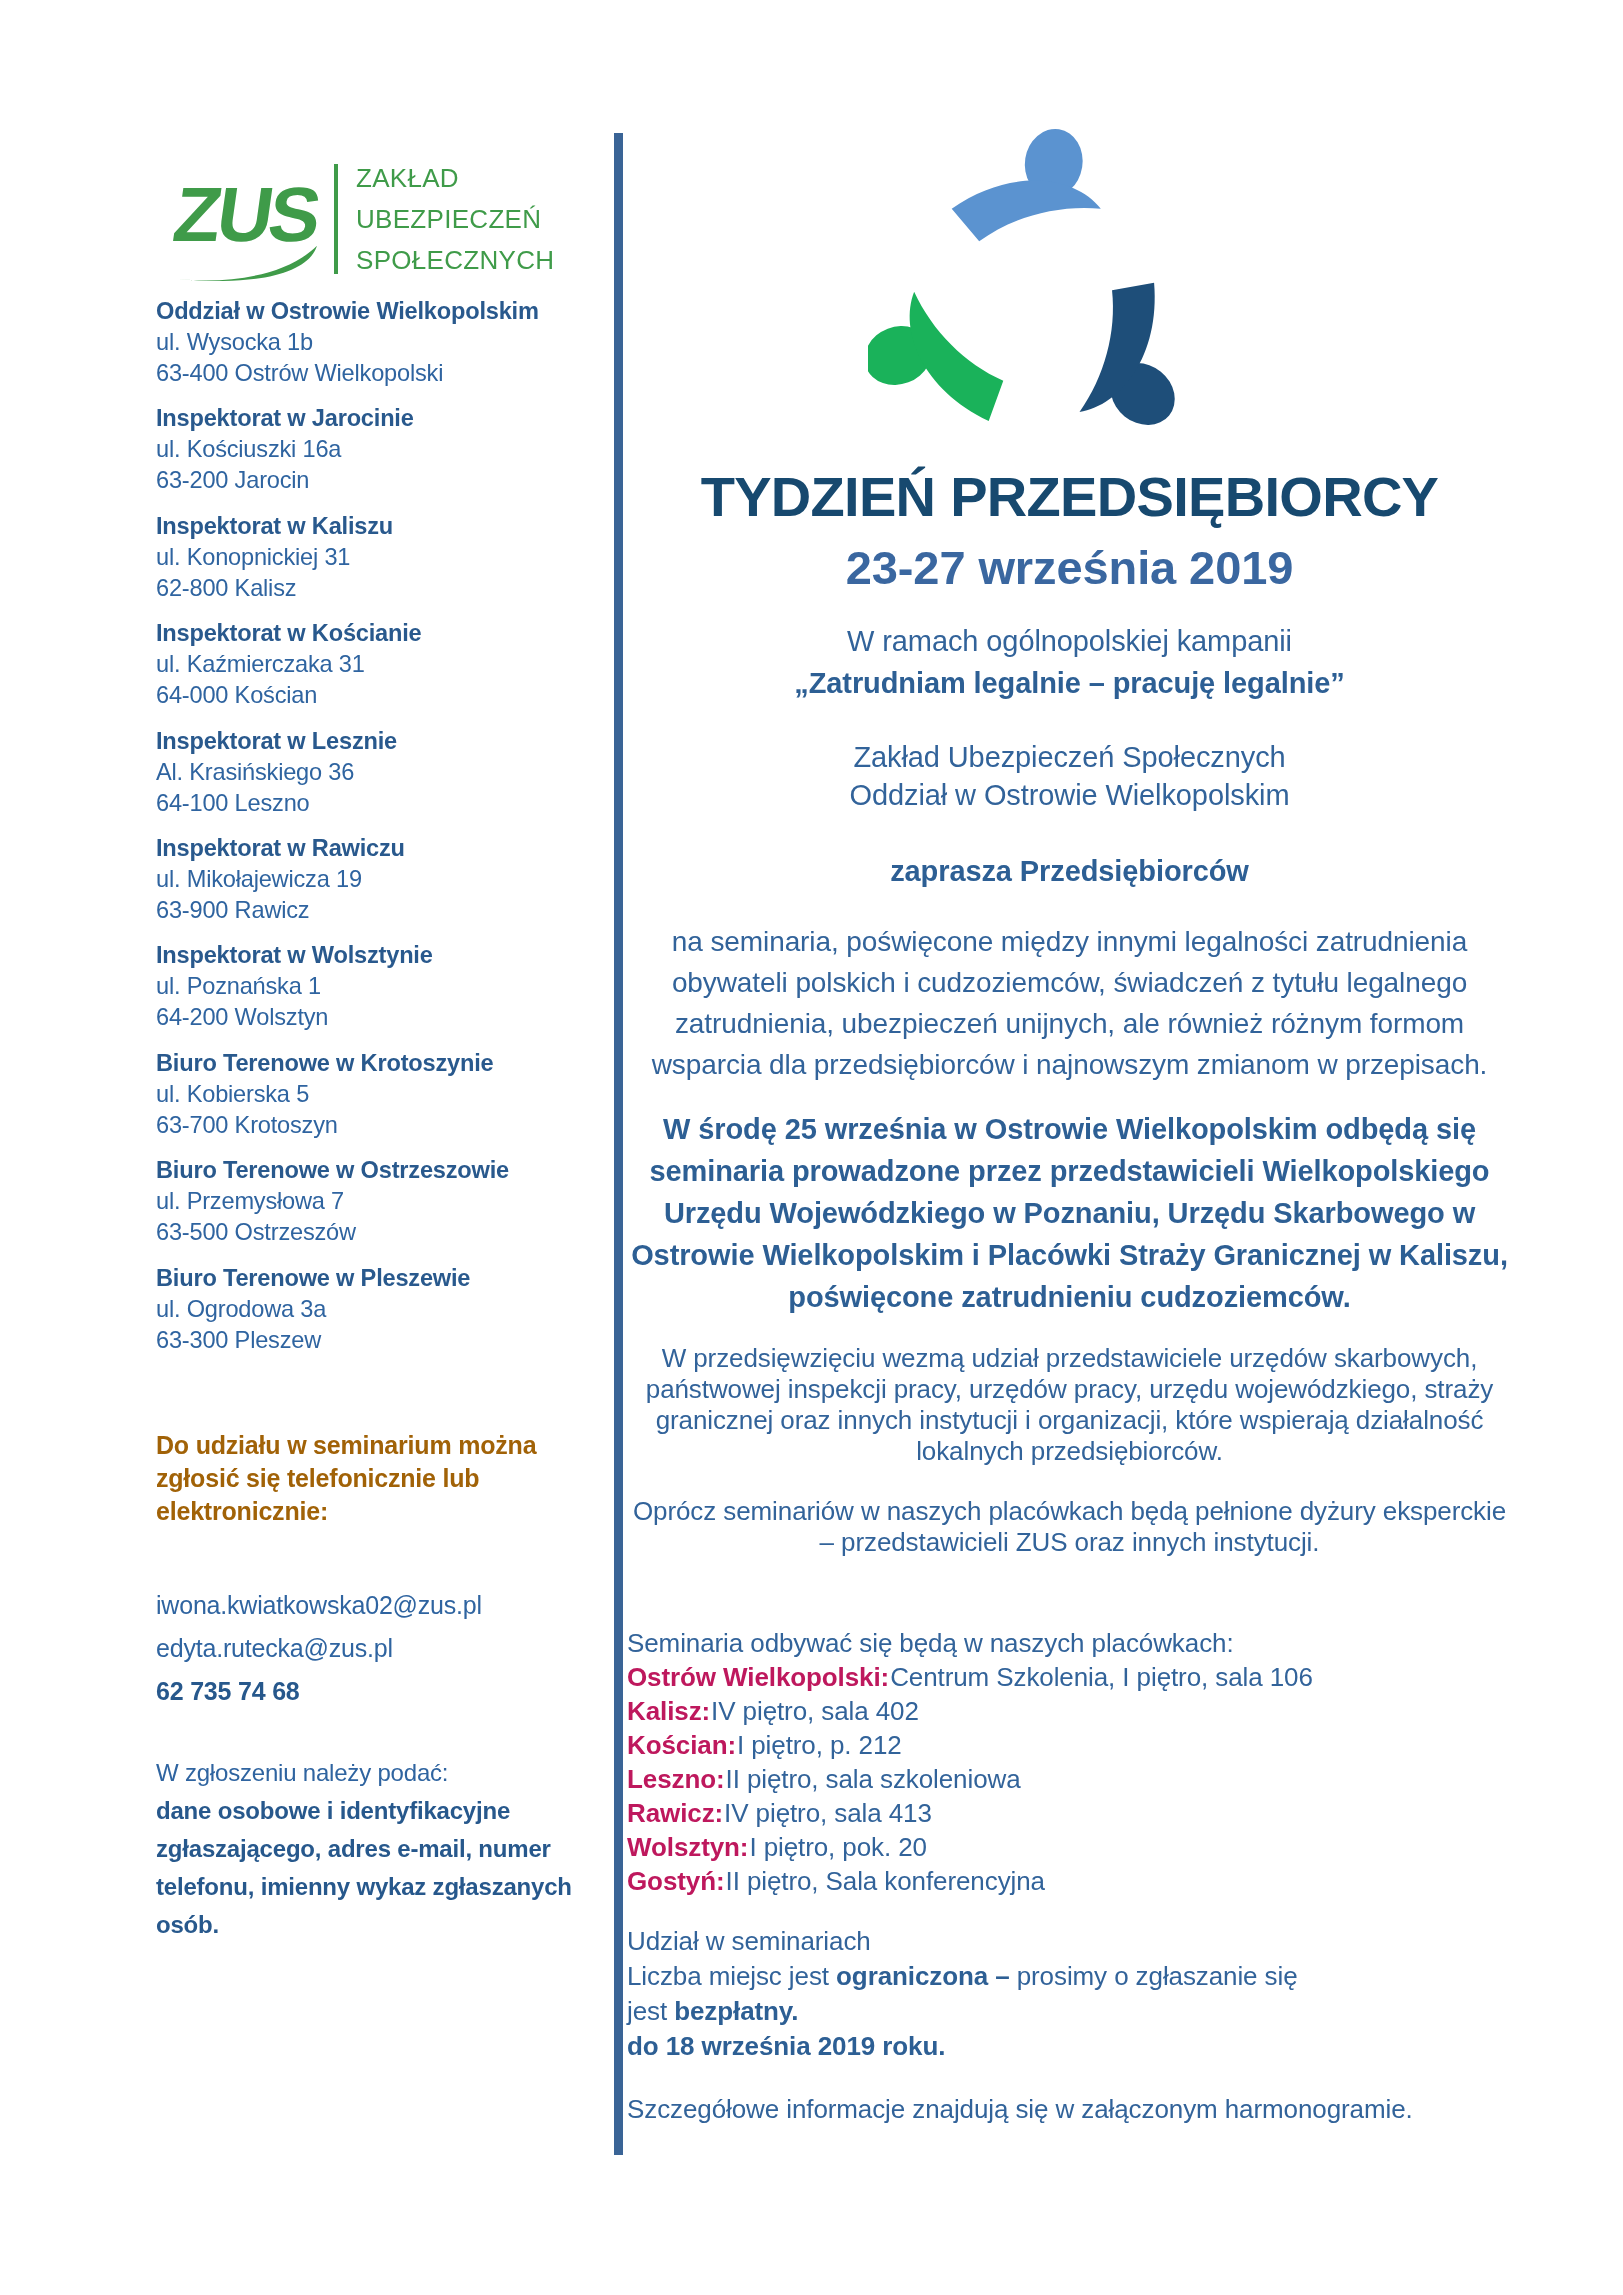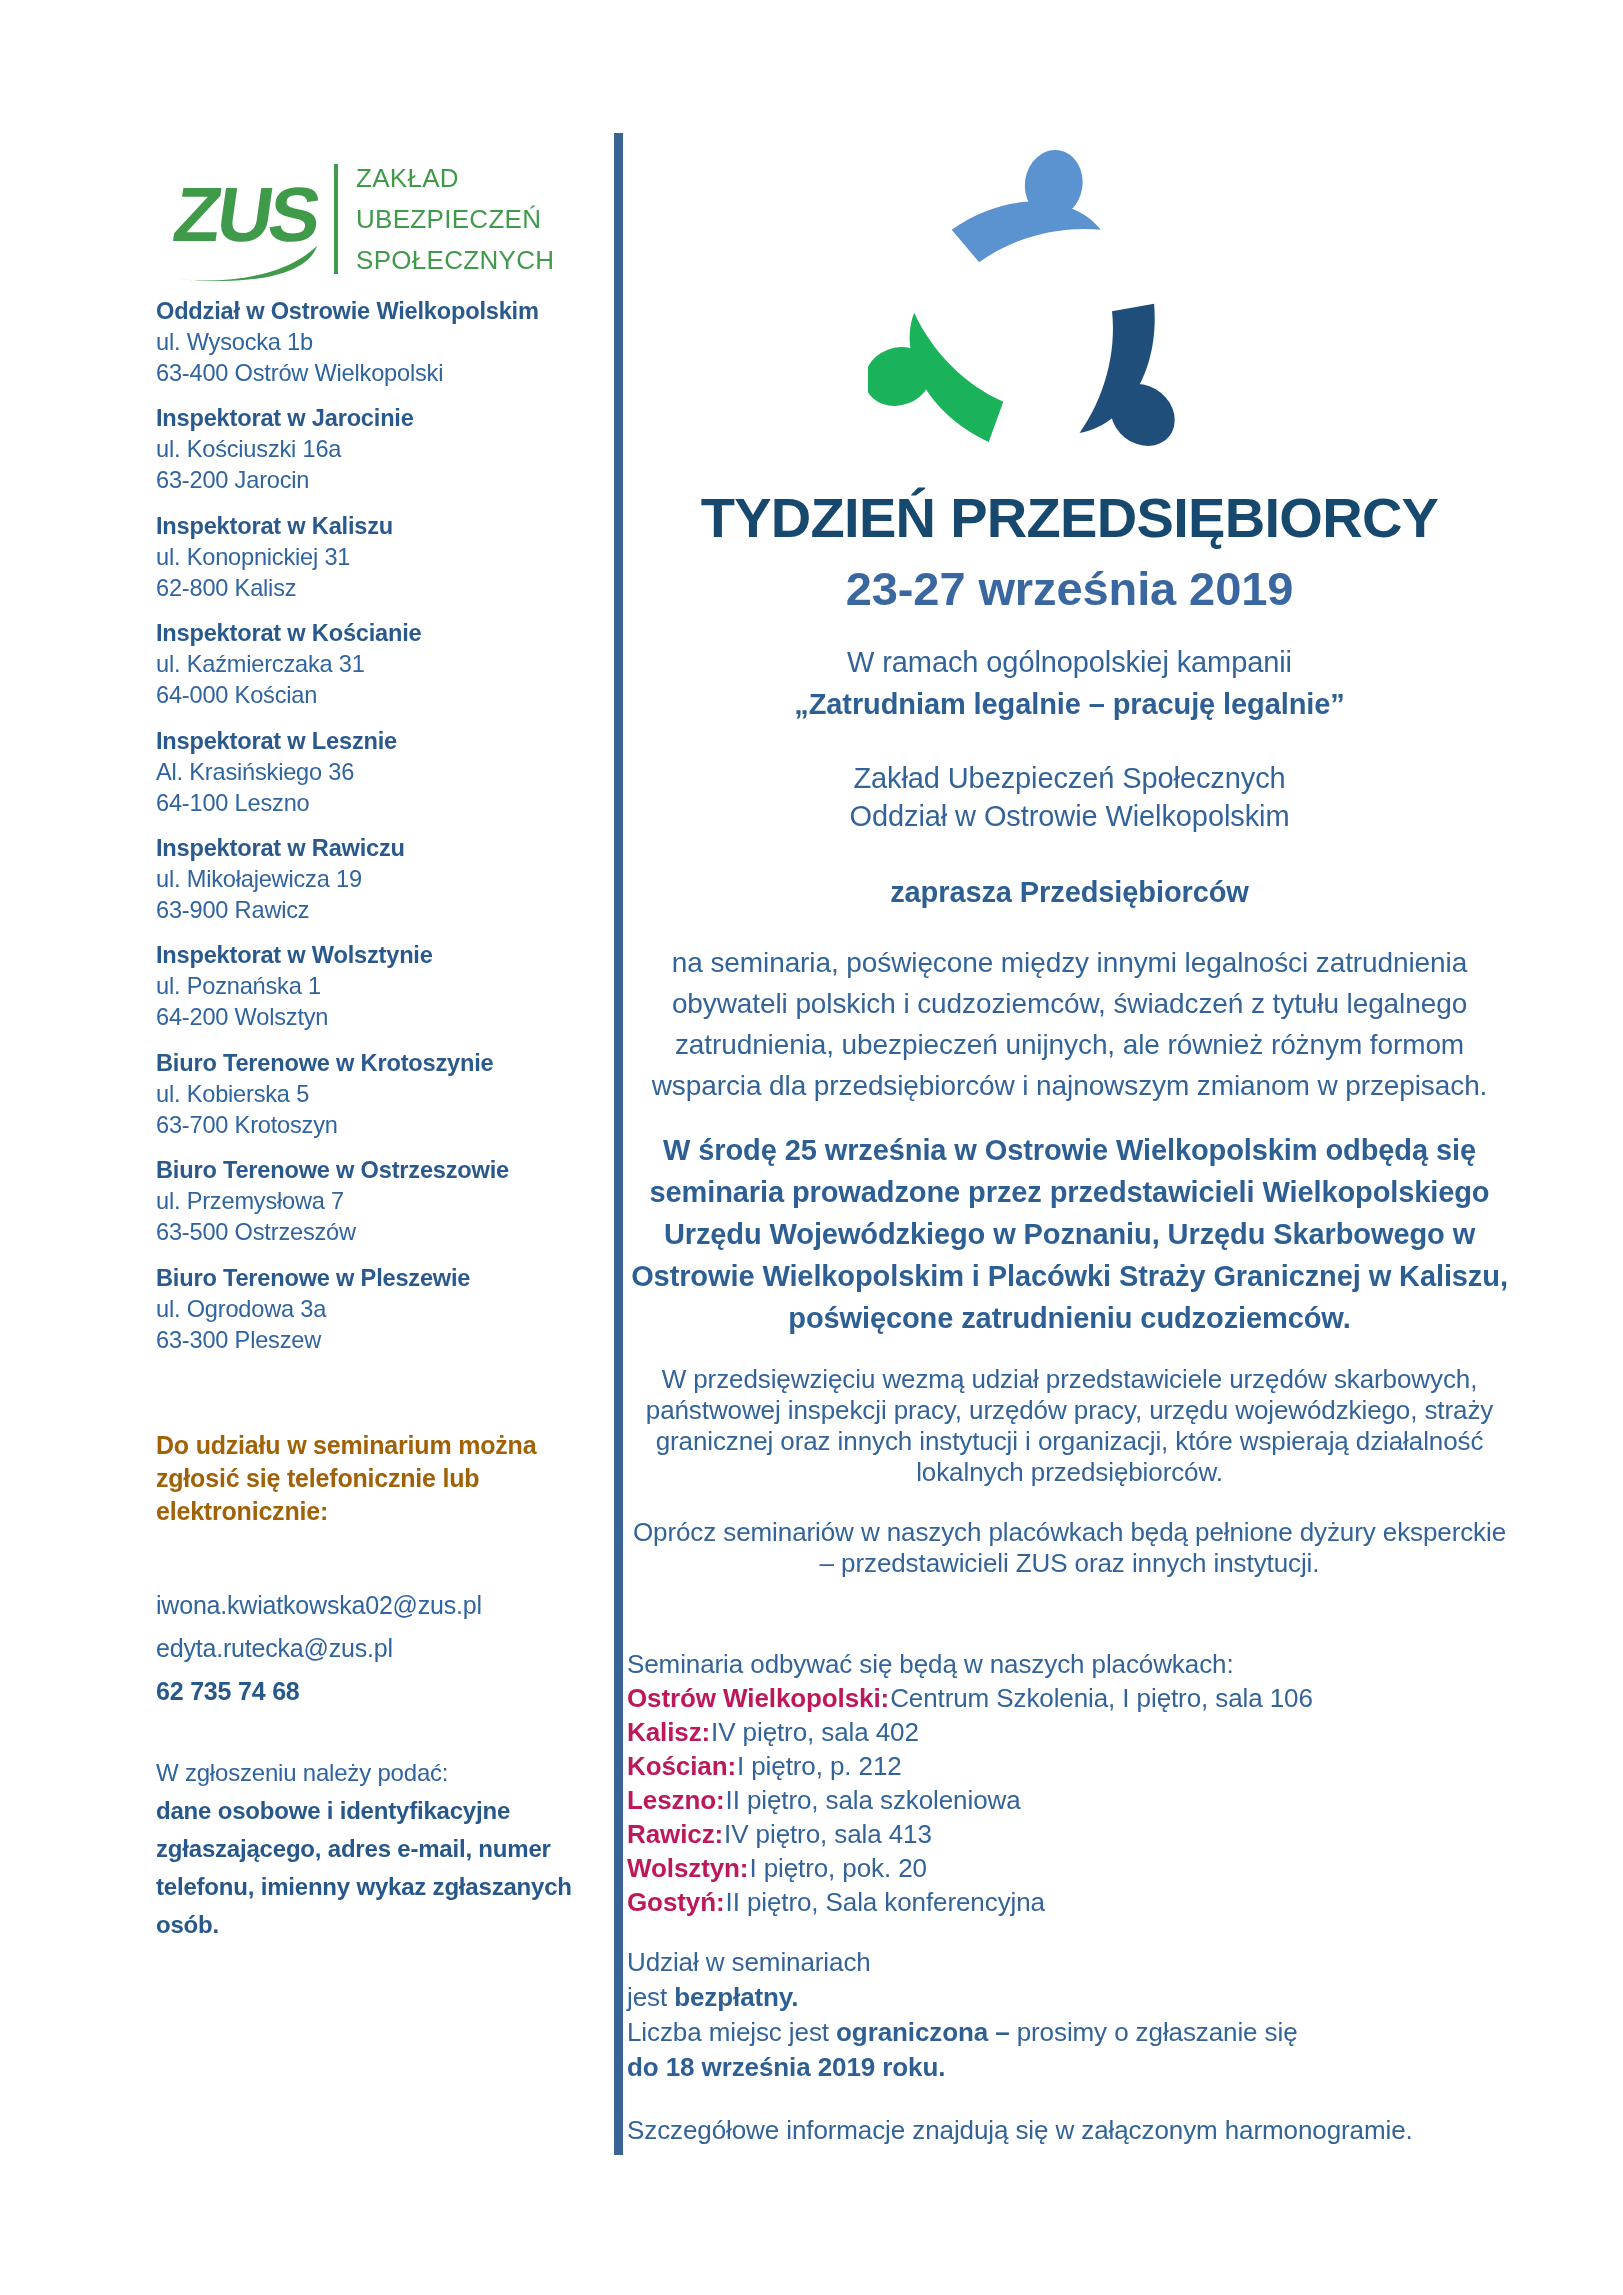--- a/index.html
+++ b/index.html
@@ -22,21 +22,21 @@
   .contact-intro{margin-top:73px;font-size:25px;line-height:33px;font-weight:bold;color:#a16207;}
   .contact-block{margin-top:56px;}
   .contact-line{font-size:25px;line-height:43px;color:#2f64a0;}
   .contact-phone{font-size:25px;line-height:43px;font-weight:bold;color:#27588c;}
   .note-block{margin-top:41px;}
   .note-intro{font-size:24px;line-height:38px;color:#2f64a0;}
   .note-bold{font-size:24px;line-height:38px;font-weight:bold;color:#27588c;}
   
   .v-divider{position:absolute;left:614px;top:133px;width:8.5px;height:2022px;background:#3a6496;}
   
-  .right-col{position:absolute;left:627px;top:137px;width:885px;letter-spacing:-0.1px;}
+  .right-col{position:absolute;left:627px;top:116px;width:885px;letter-spacing:-0.1px;}
   .people{display:block;margin:7.9px 0 0 241px;}
   .main-title{margin:-14.4px 0 0 0;text-align:center;font-size:56px;line-height:59px;font-weight:bold;color:#17496f;letter-spacing:-0.7px;}
   .main-date{margin-top:16.4px;text-align:center;font-size:47px;line-height:52px;font-weight:bold;color:#3a67a0;}
   .campaign{margin-top:29.4px;text-align:center;}
   .campaign-intro{font-size:29px;line-height:37px;color:#32639a;}
   .campaign-name{margin-top:5.2px;font-size:29px;line-height:37px;font-weight:bold;color:#2d5f94;}
   .org{margin-top:36px;text-align:center;font-size:29px;line-height:38px;color:#32639a;}
   .invites{margin-top:39px;text-align:center;font-size:29px;line-height:37px;font-weight:bold;color:#2d5f94;}
   .para1{margin-top:31px;text-align:center;font-size:28px;line-height:41px;color:#32639a;}
   .para2{margin-top:23px;text-align:center;font-size:29px;line-height:42px;font-weight:bold;color:#2d5f94;}
@@ -194,24 +194,24 @@
         <span class="venue-city">Wolsztyn:</span><span>I piętro, pok. 20</span>
       </div>
       <div class="venue-line">
         <span class="venue-city">Gostyń:</span><span>II piętro, Sala konferencyjna</span>
       </div>
     </div>
 
     <div class="participation">
       <div class="part-line">Udział w seminariach</div>
       <div class="part-line">
+        <span>Liczba miejsc jest </span><span class="bold-bit">ograniczona –</span><span> prosimy o zgłaszanie się</span>
+      </div>
+      <div class="part-line">
         <span>jest </span><span class="bold-bit">bezpłatny.</span>
-      </div>
-      <div class="part-line">
-        <span>Liczba miejsc jest </span><span class="bold-bit">ograniczona –</span><span> prosimy o zgłaszanie się</span>
       </div>
       <div class="part-line bold-bit">do 18 września 2019 roku.</div>
     </div>
 
     <div class="footer-line">Szczegółowe informacje znajdują się w załączonym harmonogramie.</div>
   </div>
 
 </div>
 
 

